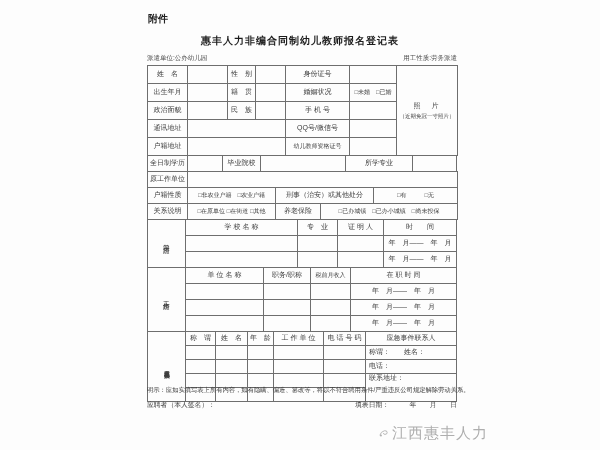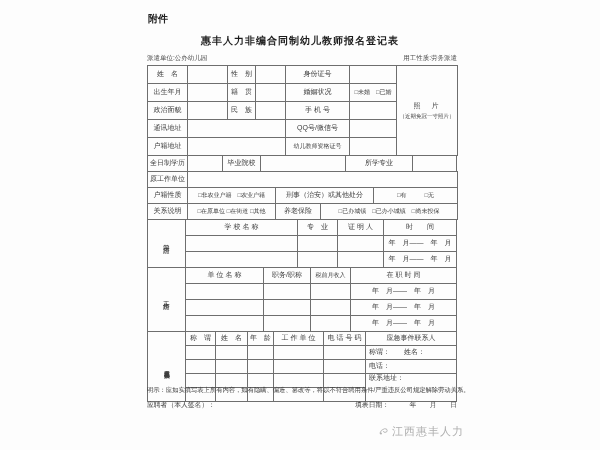--- a/index.html
+++ b/index.html
@@ -25,21 +25,21 @@
   .photo-cell .p2 { font-size:5.5px; display:block; white-space:nowrap; }
   .vcell { vertical-align:middle; }
   .vlabel { display:inline-block; writing-mode:vertical-rl; text-orientation:upright;
             font-size:6.5px; letter-spacing:1.5px; }
   .vlabel.long { font-size:5.8px; letter-spacing:0.2px; }
   .notice { position:absolute; left:147px; top:386px; width:312px; font-size:6.4px;
             letter-spacing:-0.1px; white-space:nowrap; color:#3d3d3d; }
   .sigrow { position:absolute; left:147px; top:400px; width:310px; display:flex;
             justify-content:space-between; font-size:6.8px; color:#3d3d3d; }
   .watermark { position:absolute; left:378px; top:424px; display:flex; align-items:center;
-               gap:3px; font-size:11px; color:#aeaeae; letter-spacing:1px; }
+               gap:3px; font-size:15px; color:#aeaeae; letter-spacing:1px; }
   .wicon { width:11px; height:11px; }
 </style>
 </head>
 <body>
 
 <div class="page">
 
   <div class="attachment">附件</div>
   <div class="title">惠丰人力非编合同制幼儿教师报名登记表</div>
   <div class="subline">

